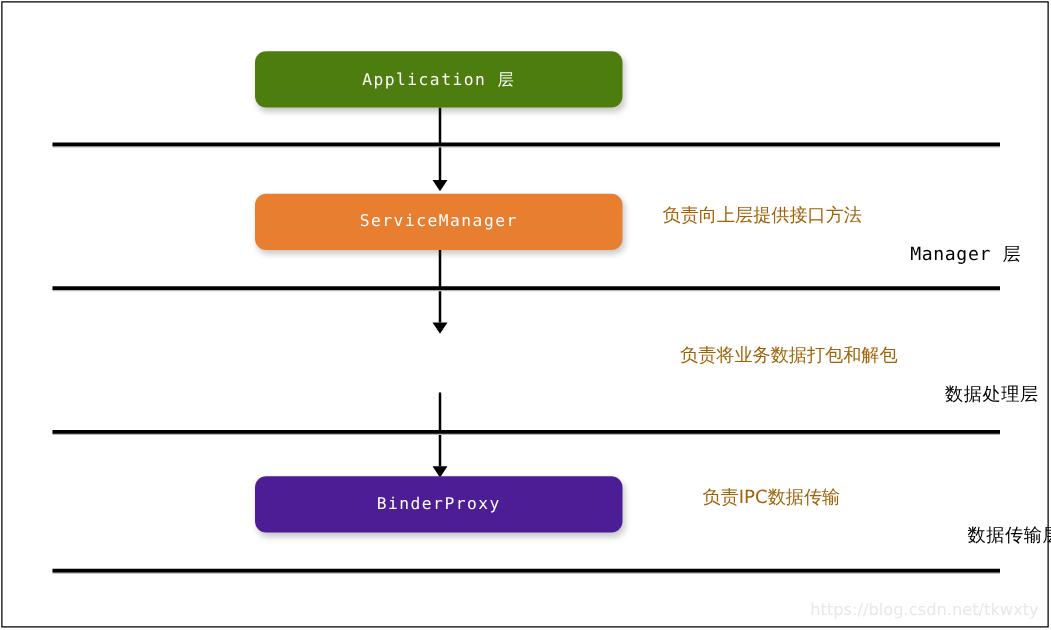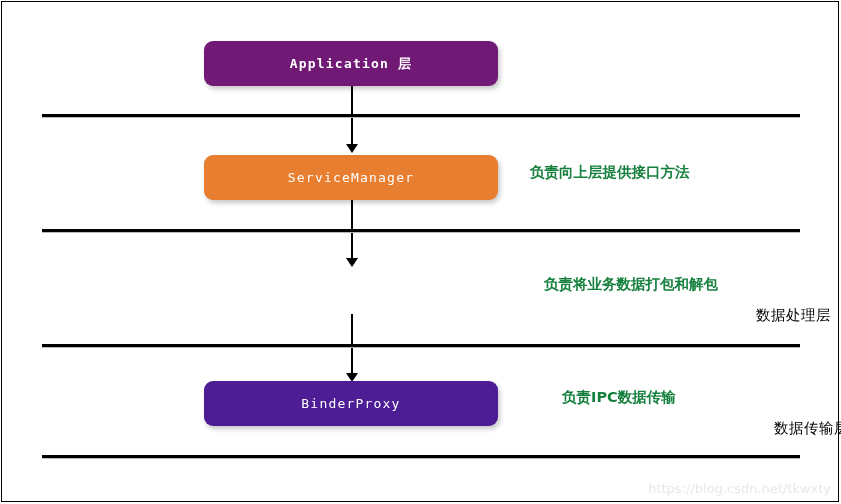--- a/index.html
+++ b/index.html
@@ -79,23 +79,22 @@
   }
 
   
   .annotation {
     position: absolute;
     width: 300px;
   }
   .annotation .desc {
     font-family: "DejaVu Sans", sans-serif;
     font-size: 14.5px;
-    color: #15803d;
+    color: #a16207;
     white-space: nowrap;
-    font-weight: bold;
   }
   .annotation .layer {
     font-family: "DejaVu Sans Mono", "DejaVu Sans", sans-serif;
     font-size: 14.5px;
     color: #000000;
     text-align: right;
     white-space: nowrap;
     margin-top: 12px;
     padding-right: 13px;
     letter-spacing: 0.5px;
@@ -126,35 +125,36 @@
   <div class="arrow-head" style="top:258px;"></div>
 
   <div class="connector" style="top:314px; height:59px;"></div>
   <div class="arrow-head" style="top:373px;"></div>
 
   <div class="divider" style="top:114px;"></div>
   <div class="divider" style="top:229px;"></div>
   <div class="divider" style="top:344px;"></div>
   <div class="divider" style="top:455px;"></div>
 
-  <div class="node" style="top:41px;  background:#701a75;font-weight:bold;">
+  <div class="node" style="top:41px;  background:#4d7c0f;">
     <span>Application 层</span>
   </div>
 
   <div class="node" style="top:155px; background:#e87e30;text-align:right;">
     <span>ServiceManager</span>
   </div>
 
 
   <div class="node" style="top:381px; background:#4c1d95;">
     <span>BinderProxy</span>
   </div>
 
   <div class="annotation" style="left:530px; top:163px;">
     <div class="desc">负责向上层提供接口方法</div>
+    <div class="layer">Manager 层</div>
   </div>
 
   <div class="annotation" style="left:544px; top:275px;">
     <div class="desc">负责将业务数据打包和解包</div>
     <div class="layer">数据处理层</div>
   </div>
 
   <div class="annotation" style="left:562px; top:388px;">
     <div class="desc">负责IPC数据传输</div>
     <div class="layer">数据传输层</div>

